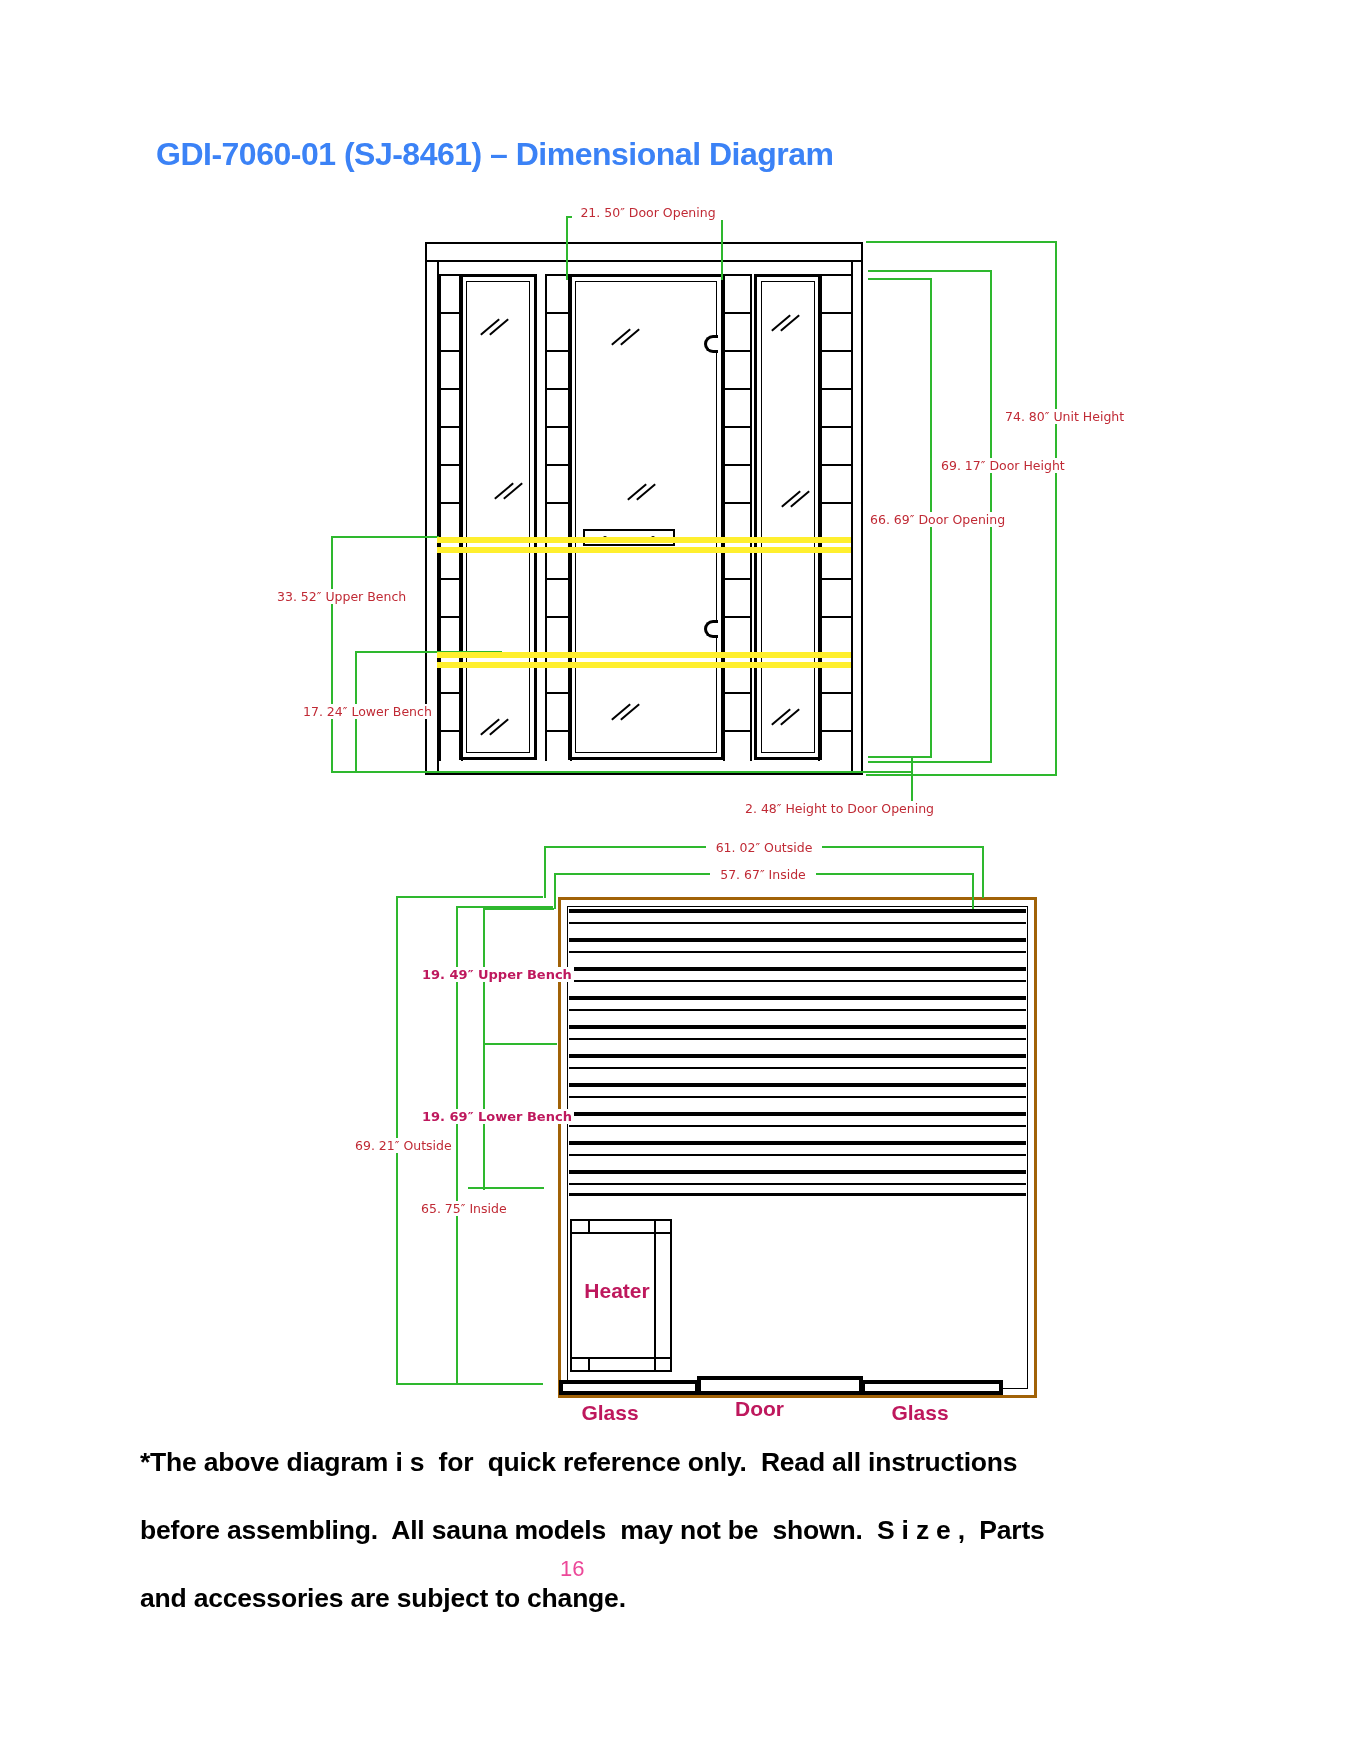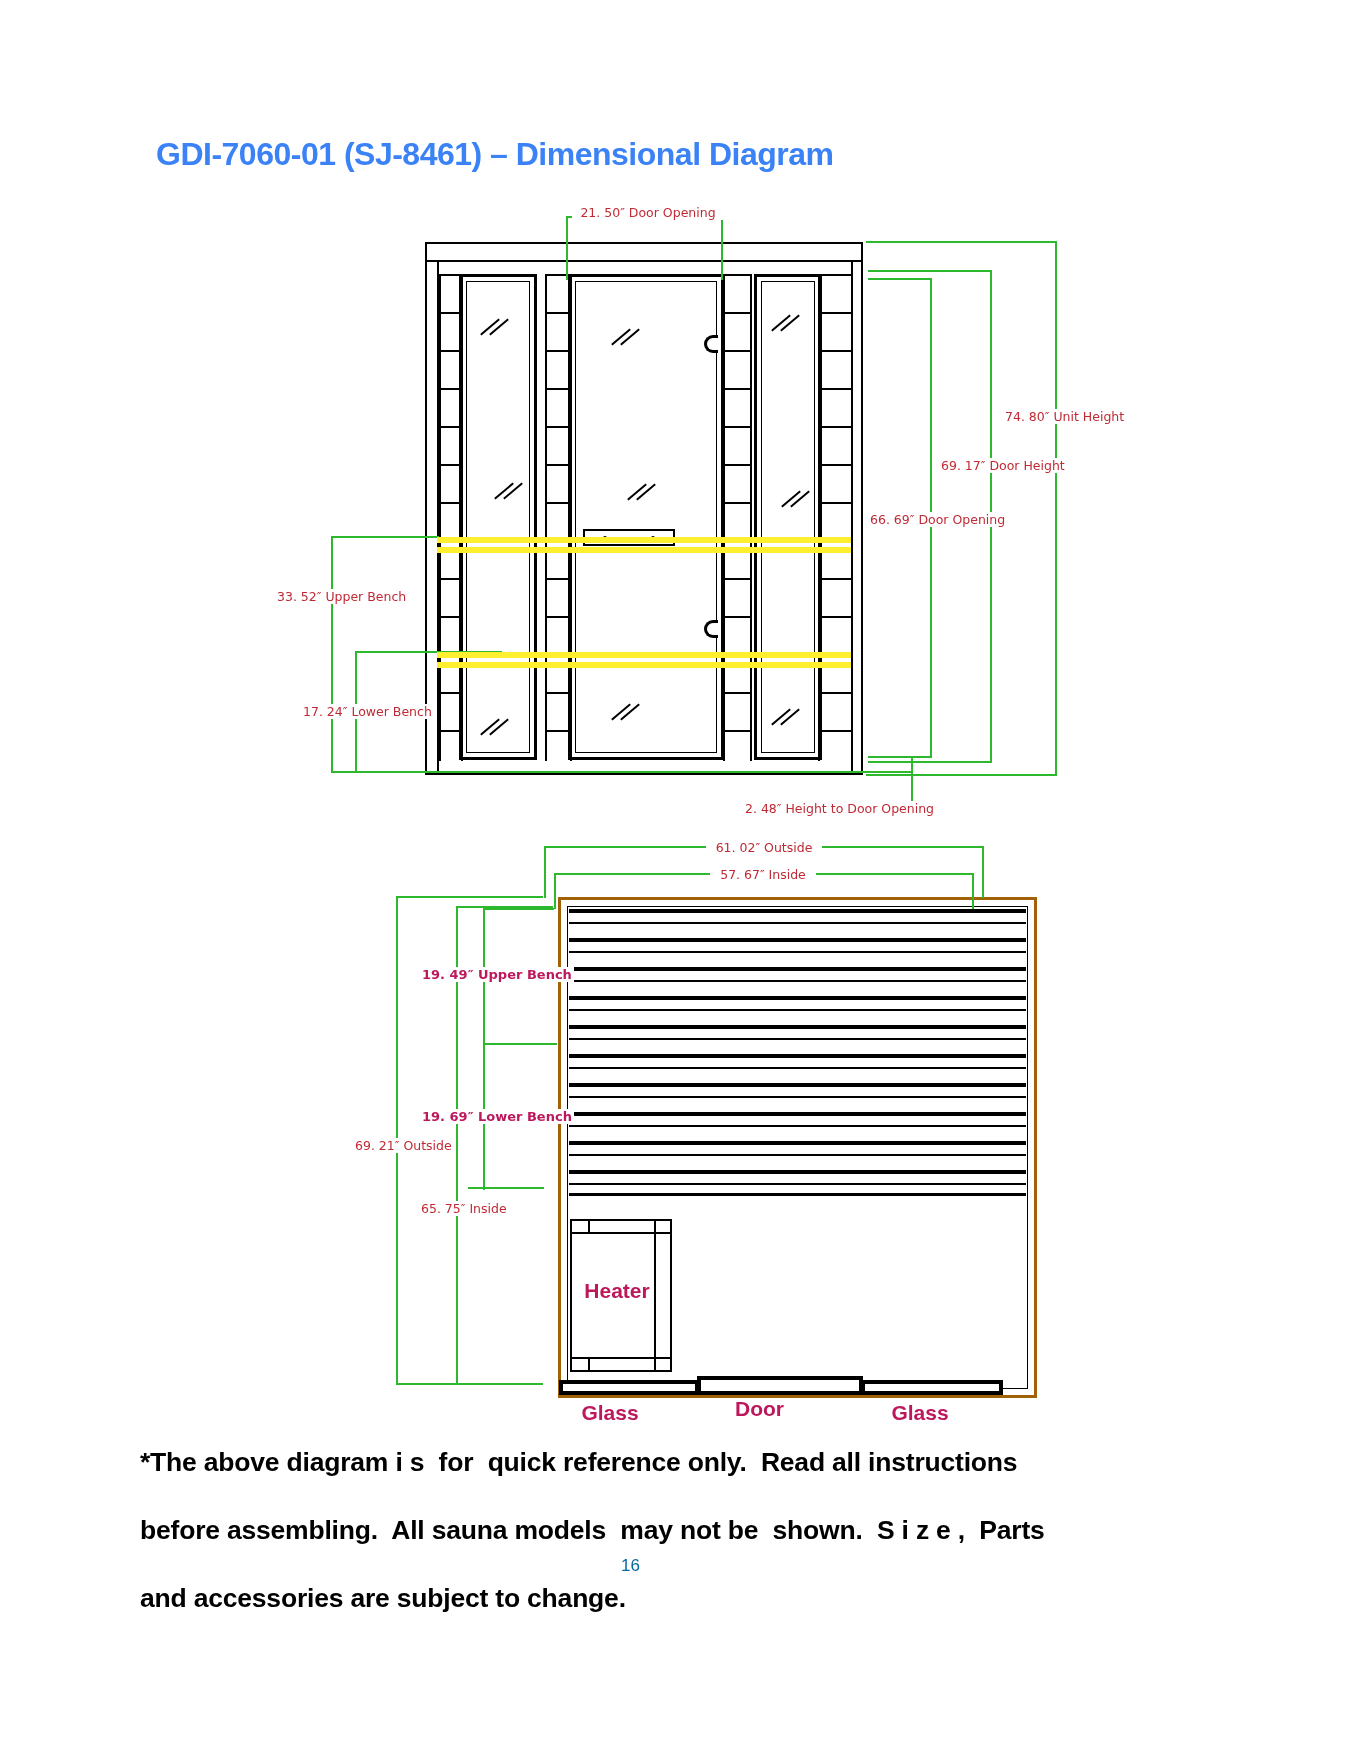--- a/index.html
+++ b/index.html
@@ -38,22 +38,22 @@
   
   .plan{left:542px;top:897px;width:479px;height:501px;border:3px solid #a16207;box-sizing:border-box;margin-left:16px;}
   .planinner{inset:6px;border:1px solid #000;}
   .slats{left:8px;right:8px;top:9px;height:284px;border-bottom:3px solid #000;
          background:repeating-linear-gradient(to bottom,#000 0 4px,transparent 4px 13px,#000 13px 15px,transparent 15px 29px);}
   .heater{left:9px;top:319px;width:102px;height:153px;border:2px solid #000;box-sizing:border-box;background:#fff;z-index:4;}
   .wallbar{background:#fff;border:4px solid #000;box-sizing:border-box;z-index:4;}
   
   .footer{position:absolute;left:140px;top:1445px;width:930px;font-family:"Liberation Sans",sans-serif;
           font-weight:bold;font-size:26.5px;line-height:34px;color:#000;white-space:pre-wrap;letter-spacing:-0.2px;}
-  .pagenum{position:absolute;left:560px;top:1556px;width:80px;text-align:right;
-           font-family:"Liberation Sans",sans-serif;font-size:17px;color:#0369a1;}
+  .pagenum{position:absolute;left:560px;top:1556px;width:80px;text-align:left;
+           font-family:"Liberation Sans",sans-serif;font-size:22px;color:#ec4899;}
 </style>
 </head>
 <body>
 
 <div class="sheet">
 
   <div class="title">GDI-7060-01 (SJ-8461) – Dimensional Diagram</div>
 
   <div class="abs front">
     <div class="abs cap"></div>

